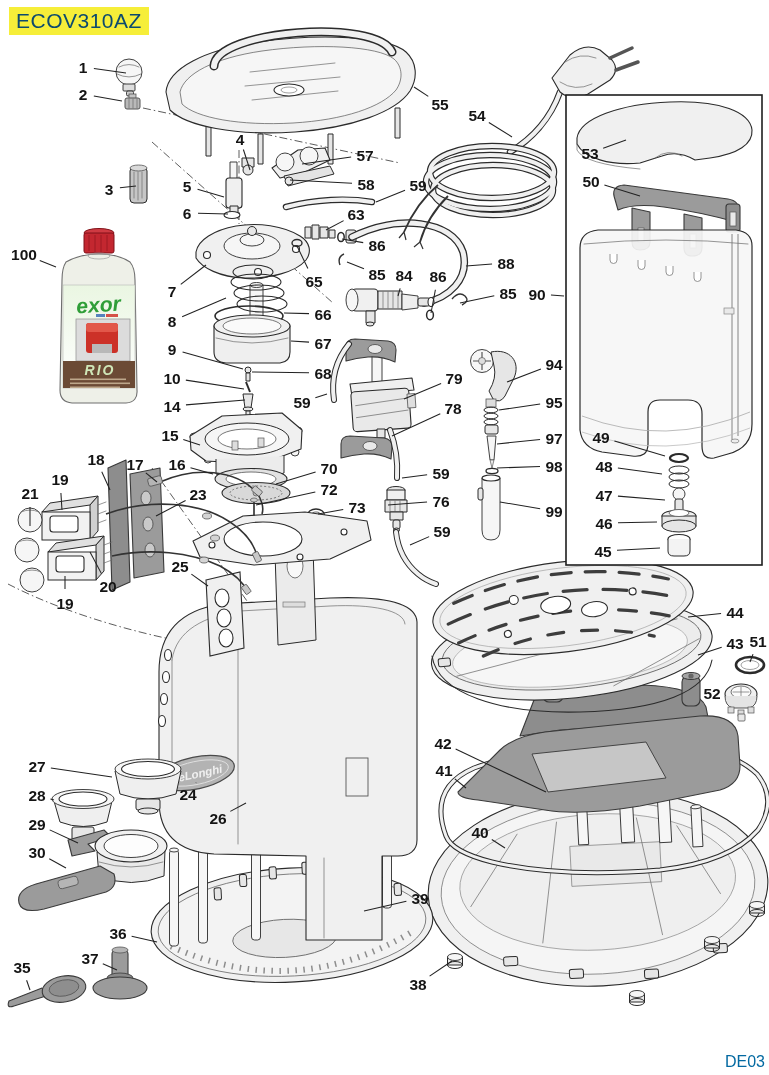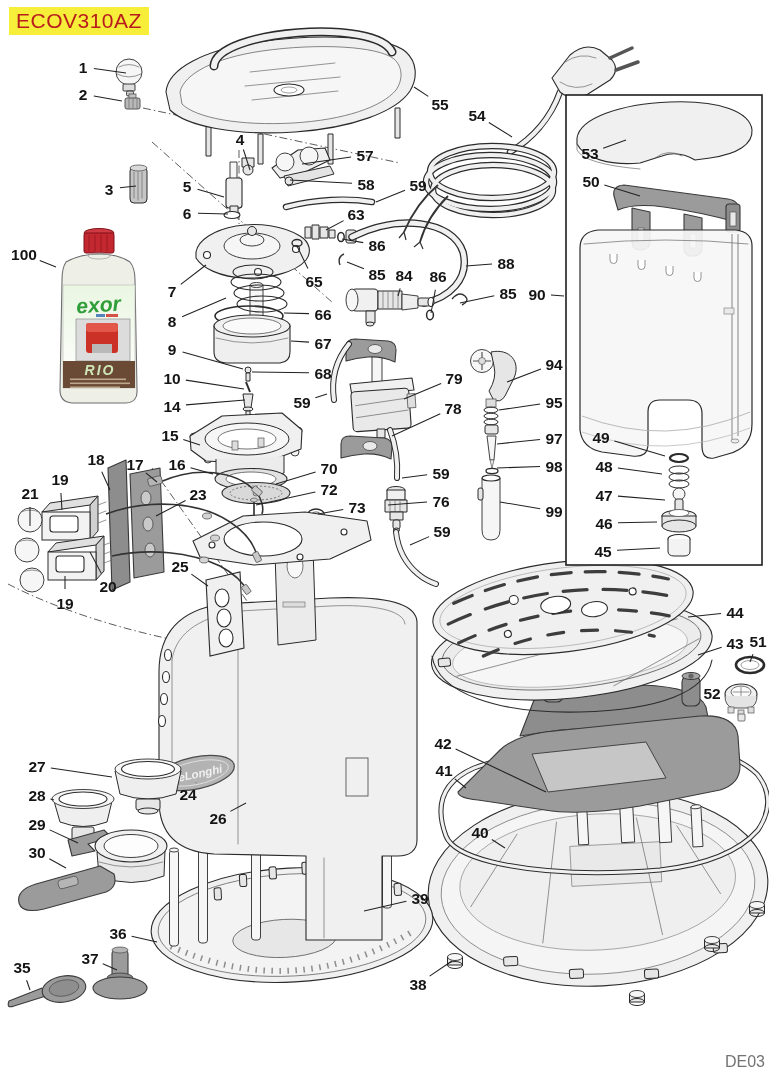--- a/index.html
+++ b/index.html
@@ -1,21 +1,21 @@
 <!DOCTYPE html>
 <html><head>
 <meta charset="utf-8">
 <style>
   html,body{margin:0;padding:0;background:#fff;}
   .stage{position:relative;width:769px;height:1075px;background:#ffffff;overflow:hidden;
          font-family:"Liberation Sans",sans-serif;}
   .stage svg{position:absolute;left:0;top:0;}
-  .model-label{position:absolute;left:9px;top:7px;background:#F6EE39;color:#b91c1c;
+  .model-label{position:absolute;left:9px;top:7px;background:#F6EE39;color:#0c4a6e;
       font-size:21px;font-weight:500;letter-spacing:.5px;padding:2px 7px;}
-  .page-code{position:absolute;right:4px;bottom:4px;color:#737373;font-size:16px;font-weight:500;}
+  .page-code{position:absolute;right:4px;bottom:4px;color:#0369a1;font-size:16px;font-weight:500;}
   
   .p {fill:#f0f0f0;stroke:#2b2b2b;stroke-width:1.1;stroke-linejoin:round;}
   .pw{fill:#ffffff;stroke:#2b2b2b;stroke-width:1.1;stroke-linejoin:round;}
   .pl{fill:#f6f6f6;stroke:#2b2b2b;stroke-width:.9;stroke-linejoin:round;}
   .pe{fill:#e6e6e6;stroke:#2b2b2b;stroke-width:1;stroke-linejoin:round;}
   .g1{fill:#9b9b9b;stroke:#3a3a3a;stroke-width:1.1;stroke-linejoin:round;}
   .g2{fill:#8d8d8d;stroke:#383838;stroke-width:1.1;stroke-linejoin:round;}
   .ln {fill:none;stroke:#2b2b2b;stroke-width:1.1;stroke-linecap:round;}
   .ln2{fill:none;stroke:#6a6a6a;stroke-width:.7;stroke-linecap:round;}
   .tubeO{fill:none;stroke:#2b2b2b;stroke-linecap:round;}

